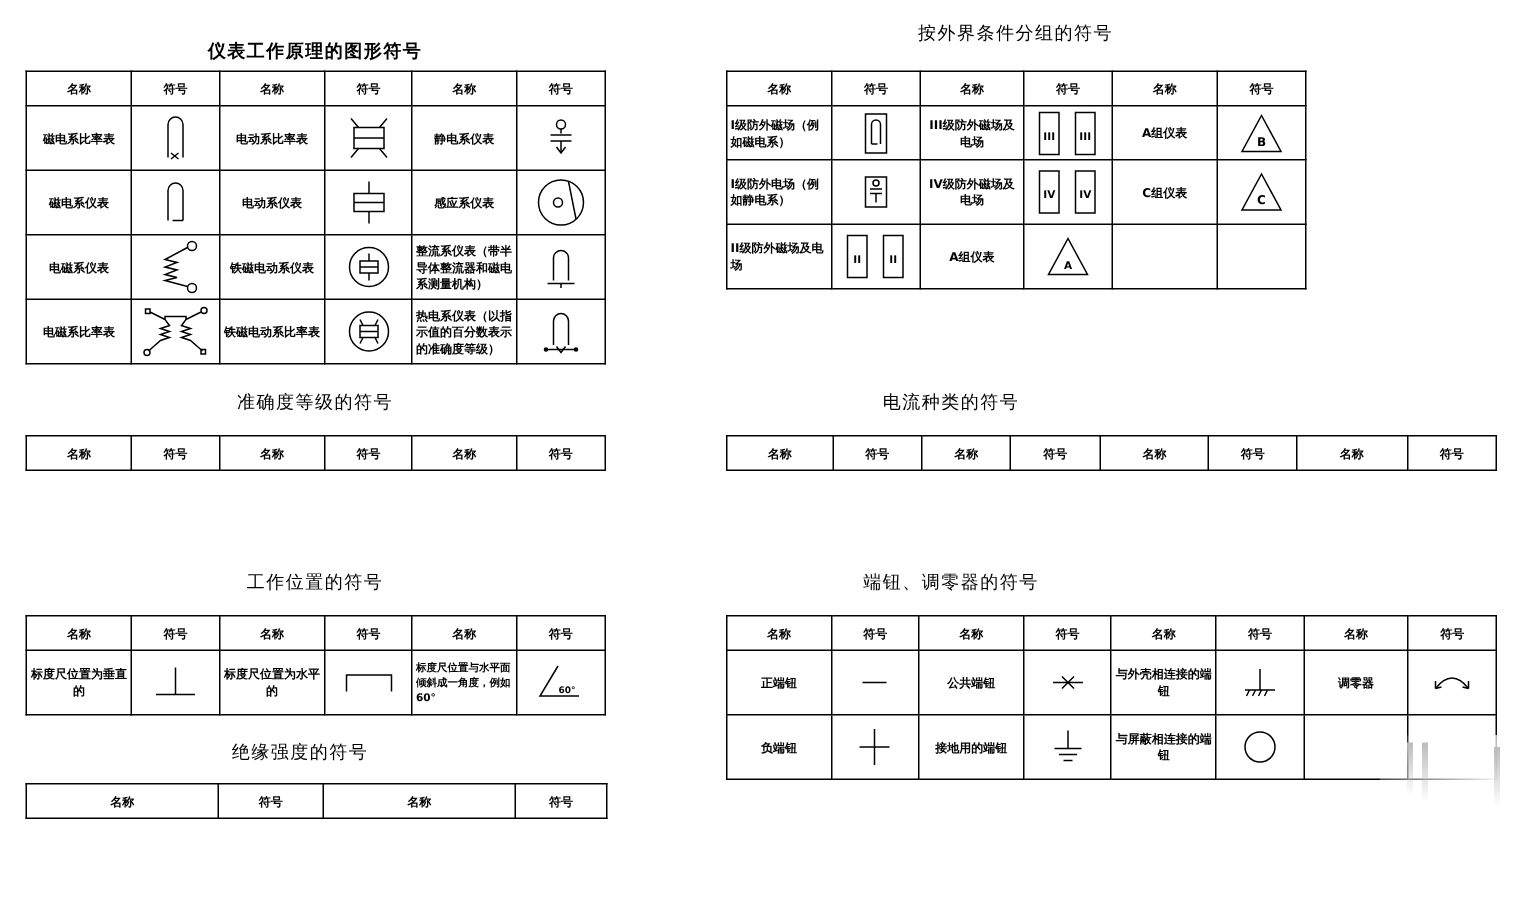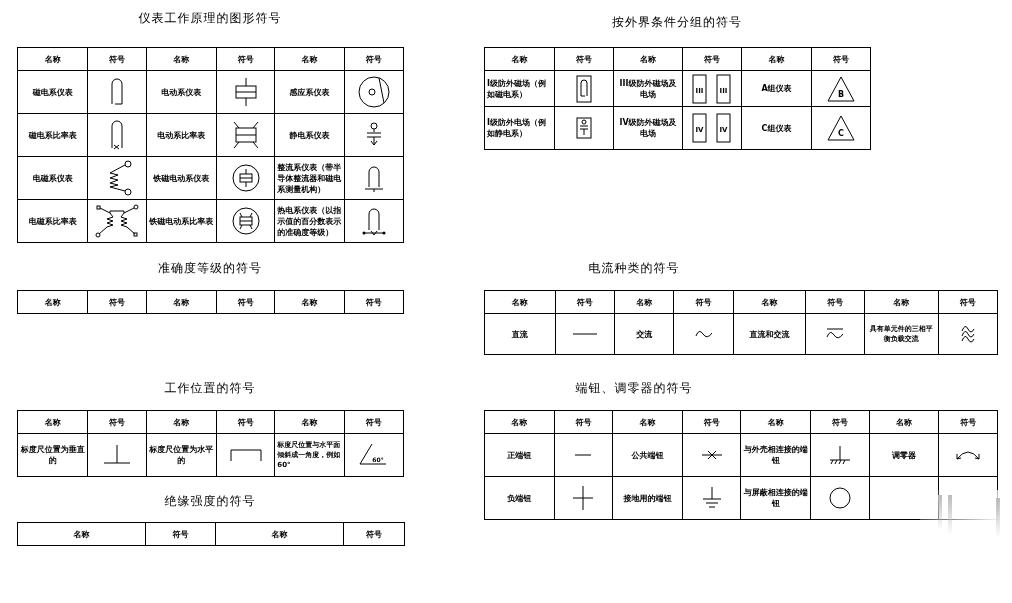--- a/index.html
+++ b/index.html
@@ -12,63 +12,38 @@
   table.sym th { height:22px; }
   .left { text-align:left !important; }
   svg { display:block; margin:0 auto; }
   .fade { position:absolute; left:920px; top:490px; width:92px; height:113px;
           background:linear-gradient(135deg, rgba(255,255,255,0) 0%, #fff 55%); }
   .ghost { position:absolute; width:4px; background:linear-gradient(#bbb, rgba(255,255,255,0)); }
 </style>
 </head>
 <body>
 
-<div class="title" style="left:17px;width:386px;top:10px;">仪表工作原理的图形符号</div>
+<div class="title" style="left:17px;width:386px;top:26px;font-weight:bold;">仪表工作原理的图形符号</div>
 <table class="sym" style="left:17px;top:47px;width:387px;">
   <colgroup>
       <col style="width:70px">
       <col style="width:58px">
       <col style="width:70px">
       <col style="width:58px">
       <col style="width:69px">
       <col style="width:59px">
     </colgroup>
   <tbody>
       <tr>
     <th>名称</th>
     <th>符号</th>
     <th>名称</th>
     <th>符号</th>
     <th>名称</th>
     <th>符号</th>
-  </tr>
-  <tr style="height:43px">
-    <td>磁电系仪表</td>
-    <td>
-          <svg width="20" height="32">
-            <path d="M5 28 V8 a5 5 0 0 1 10 0 V28" fill="none" stroke="#000"></path>
-            <line x1="8" y1="28" x2="15" y2="28" stroke="#000"></line>
-          </svg>
-        </td>
-    <td>电动系仪表</td>
-    <td>
-          <svg width="28" height="32">
-            <line x1="14" y1="2" x2="14" y2="30" stroke="#000"></line>
-            <rect x="4" y="10" width="20" height="12" fill="#fff" stroke="#000"></rect>
-            <line x1="4" y1="16" x2="24" y2="16" stroke="#000"></line>
-          </svg>
-        </td>
-    <td>感应系仪表</td>
-    <td>
-          <svg width="34" height="34">
-            <circle cx="17" cy="17" r="15" fill="none" stroke="#000"></circle>
-            <circle cx="15" cy="17" r="3" fill="none" stroke="#000"></circle>
-            <line x1="22" y1="3" x2="27" y2="28" stroke="#000"></line>
-          </svg>
-        </td>
   </tr>
   <tr style="height:43px">
     <td>磁电系比率表</td>
     <td>
           <svg width="20" height="34">
             <path d="M5 30 V8 a5 5 0 0 1 10 0 V30" fill="none" stroke="#000"></path>
             <path d="M7 27 l5 4 M12 27 l-5 4" stroke="#000"></path>
           </svg>
         </td>
     <td>电动系比率表</td>
@@ -85,20 +60,45 @@
             <circle cx="10" cy="6" r="3" fill="none" stroke="#000"></circle>
             <line x1="10" y1="9" x2="10" y2="12" stroke="#000"></line>
             <line x1="3" y1="13" x2="17" y2="13" stroke="#000"></line>
             <line x1="3" y1="17" x2="17" y2="17" stroke="#000"></line>
             <line x1="10" y1="17" x2="10" y2="25" stroke="#000"></line>
             <path d="M7 21 L10 25 L13 21" fill="none" stroke="#000"></path>
           </svg>
         </td>
   </tr>
   <tr style="height:43px">
+    <td>磁电系仪表</td>
+    <td>
+          <svg width="20" height="32">
+            <path d="M5 28 V8 a5 5 0 0 1 10 0 V28" fill="none" stroke="#000"></path>
+            <line x1="8" y1="28" x2="15" y2="28" stroke="#000"></line>
+          </svg>
+        </td>
+    <td>电动系仪表</td>
+    <td>
+          <svg width="28" height="32">
+            <line x1="14" y1="2" x2="14" y2="30" stroke="#000"></line>
+            <rect x="4" y="10" width="20" height="12" fill="#fff" stroke="#000"></rect>
+            <line x1="4" y1="16" x2="24" y2="16" stroke="#000"></line>
+          </svg>
+        </td>
+    <td>感应系仪表</td>
+    <td>
+          <svg width="34" height="34">
+            <circle cx="17" cy="17" r="15" fill="none" stroke="#000"></circle>
+            <circle cx="15" cy="17" r="3" fill="none" stroke="#000"></circle>
+            <line x1="22" y1="3" x2="27" y2="28" stroke="#000"></line>
+          </svg>
+        </td>
+  </tr>
+  <tr style="height:43px">
     <td>电磁系仪表</td>
     <td>
           <svg width="30" height="38">
             <circle cx="26" cy="5" r="3" fill="none" stroke="#000"></circle>
             <circle cx="26" cy="33" r="3" fill="none" stroke="#000"></circle>
             <path d="M23 6 L8 14 L16 16 L8 19 L16 21 L8 24 L16 26 L8 28 L23 32" fill="none" stroke="#000"></path>
           </svg>
         </td>
     <td>铁磁电动系仪表</td>
     <td>
@@ -218,20 +218,40 @@
           </svg>
         </td>
     <td>C组仪表</td>
     <td>
           <svg width="30" height="28">
             <polygon points="15,2 28,26 2,26" fill="none" stroke="#000"></polygon>
             <text x="15" y="22" font-size="8" font-weight="bold" text-anchor="middle" font-family="DejaVu Sans, sans-serif">C</text>
           </svg>
         </td>
   </tr>
+  <tr style="height:43px">
+    <td class="left">II级防外磁场及电场</td>
+    <td>
+          <svg width="44" height="32">
+            <rect x="3" y="2" width="13" height="28" fill="none" stroke="#000"></rect>
+            <rect x="27" y="2" width="13" height="28" fill="none" stroke="#000"></rect>
+            <text x="9.5" y="20" font-size="7" font-weight="bold" text-anchor="middle" font-family="DejaVu Sans, sans-serif">II</text>
+            <text x="33.5" y="20" font-size="7" font-weight="bold" text-anchor="middle" font-family="DejaVu Sans, sans-serif">II</text>
+          </svg>
+        </td>
+    <td>A组仪表</td>
+    <td>
+          <svg width="30" height="28">
+            <polygon points="15,2 28,26 2,26" fill="none" stroke="#000"></polygon>
+            <text x="15" y="22" font-size="7" font-weight="bold" text-anchor="middle" font-family="DejaVu Sans, sans-serif">A</text>
+          </svg>
+        </td>
+    <td></td>
+    <td></td>
+  </tr>
 </tbody>
   </table>
 
 <div class="title" style="left:17px;width:386px;top:260px;">准确度等级的符号</div>
 <table class="sym" style="left:17px;top:290px;width:387px;">
   <colgroup>
       <col style="width:70px">
       <col style="width:58px">
       <col style="width:70px">
       <col style="width:58px">
@@ -266,47 +286,20 @@
       <tr>
     <th>名称</th>
     <th>符号</th>
     <th>名称</th>
     <th>符号</th>
     <th>名称</th>
     <th>符号</th>
     <th>名称</th>
     <th>符号</th>
   </tr>
-  <tr style="height:41px">
-    <td>直流</td>
-    <td>
-          <svg width="26" height="6">
-            <line x1="1" y1="3" x2="25" y2="3" stroke="#000"></line>
-          </svg>
-        </td>
-    <td>交流</td>
-    <td>
-          <svg width="18" height="12">
-            <path d="M1 8 Q4 0 8 6 T17 5" fill="none" stroke="#000"></path>
-          </svg>
-        </td>
-    <td>直流和交流</td>
-    <td>
-          <svg width="18" height="14">
-            <line x1="1" y1="2" x2="17" y2="2" stroke="#000"></line>
-            <path d="M1 10 Q4 2 8 8 T17 7" fill="none" stroke="#000"></path>
-          </svg>
-        </td>
-    <td style="font-size:7px;line-height:10px">具有单元件的三相平衡负载交流</td>
-    <td>
-          <svg width="16" height="22">
-            <path d="M2 8 Q5 0 8 6 T14 6 M2 13 Q5 5 8 11 T14 11 M2 18 Q5 10 8 16 T14 16" fill="none" stroke="#000"></path>
-          </svg>
-        </td>
-  </tr>
 </tbody>
   </table>
 
 <div class="title" style="left:17px;width:386px;top:380px;">工作位置的符号</div>
 <table class="sym" style="left:17px;top:410px;width:387px;">
   <colgroup>
       <col style="width:70px">
       <col style="width:58px">
       <col style="width:70px">
       <col style="width:58px">
@@ -340,21 +333,21 @@
     <td>
           <svg width="32" height="26">
             <path d="M14 2 L2 22 H28" fill="none" stroke="#000"></path>
             <text x="20" y="20" font-size="6" font-weight="bold" text-anchor="middle" font-family="DejaVu Sans, sans-serif">60°</text>
           </svg>
         </td>
   </tr>
 </tbody>
   </table>
 
-<div class="title" style="left:17px;width:386px;top:493px;">绝缘强度的符号</div>
+<div class="title" style="left:7px;width:386px;top:493px;">绝缘强度的符号</div>
 <table class="sym" style="left:17px;top:522px;width:387px;">
   <colgroup>
       <col style="width:128px">
       <col style="width:70px">
       <col style="width:128px">
       <col style="width:61px">
     </colgroup>
   <tbody>
       <tr>
     <th>名称</th>

